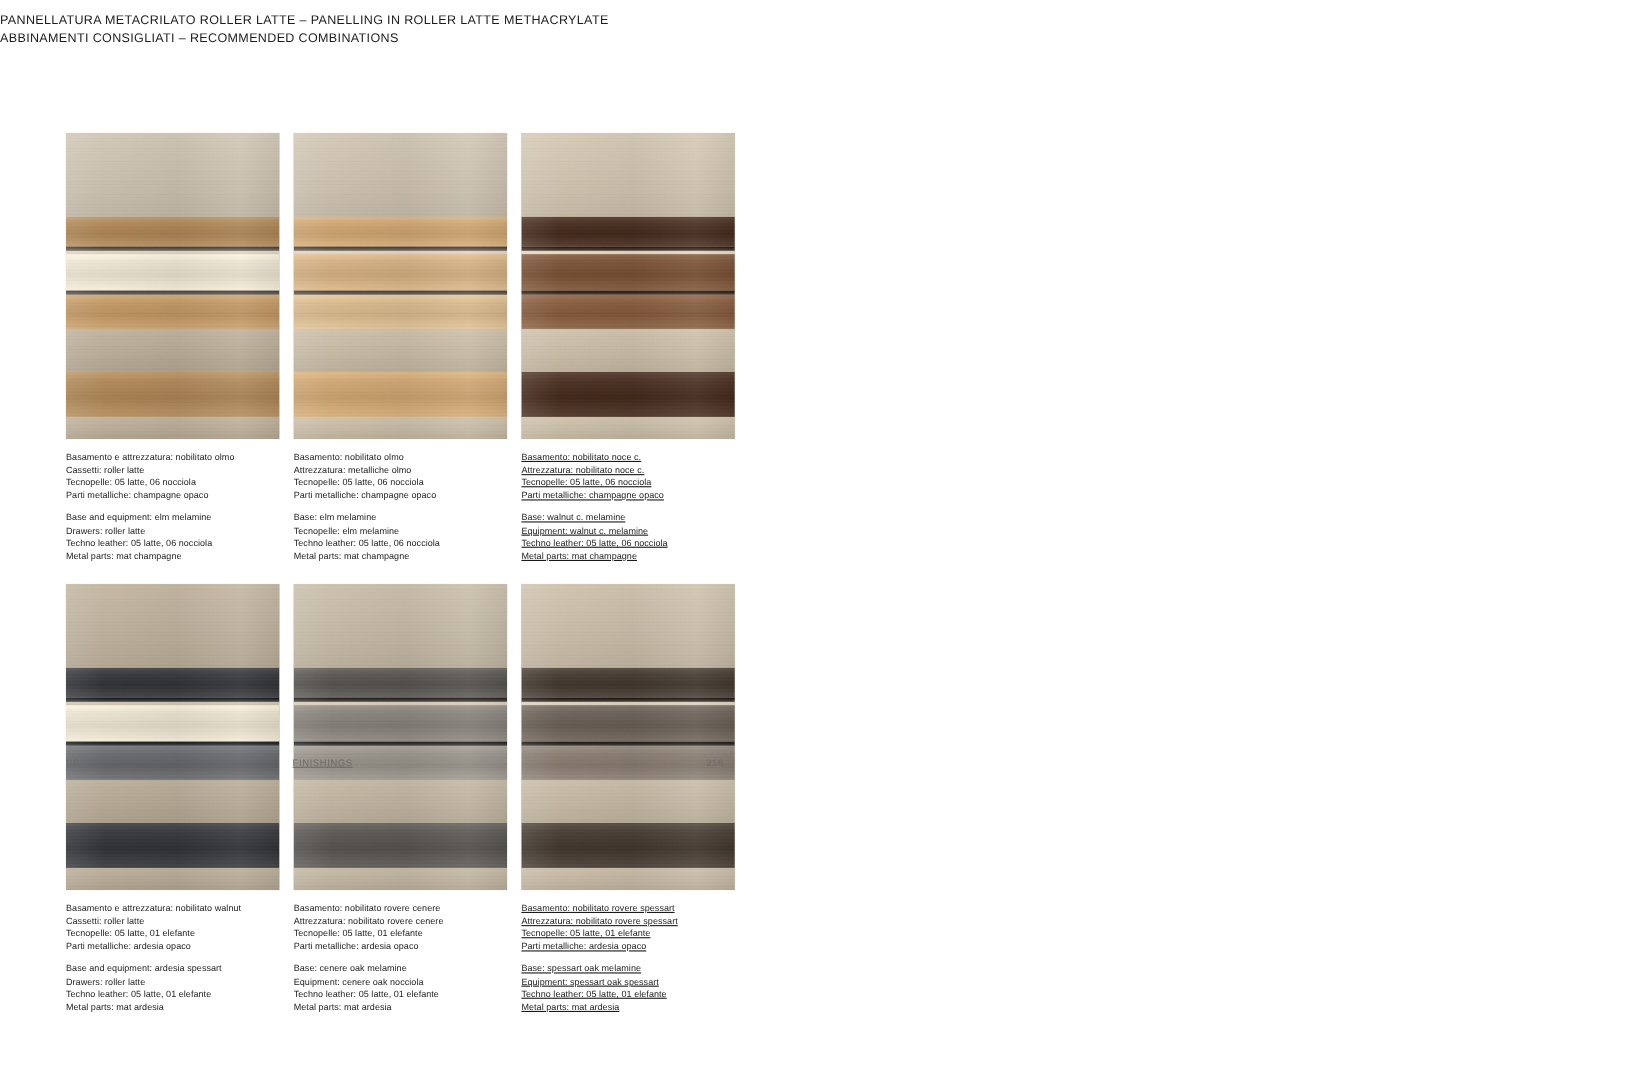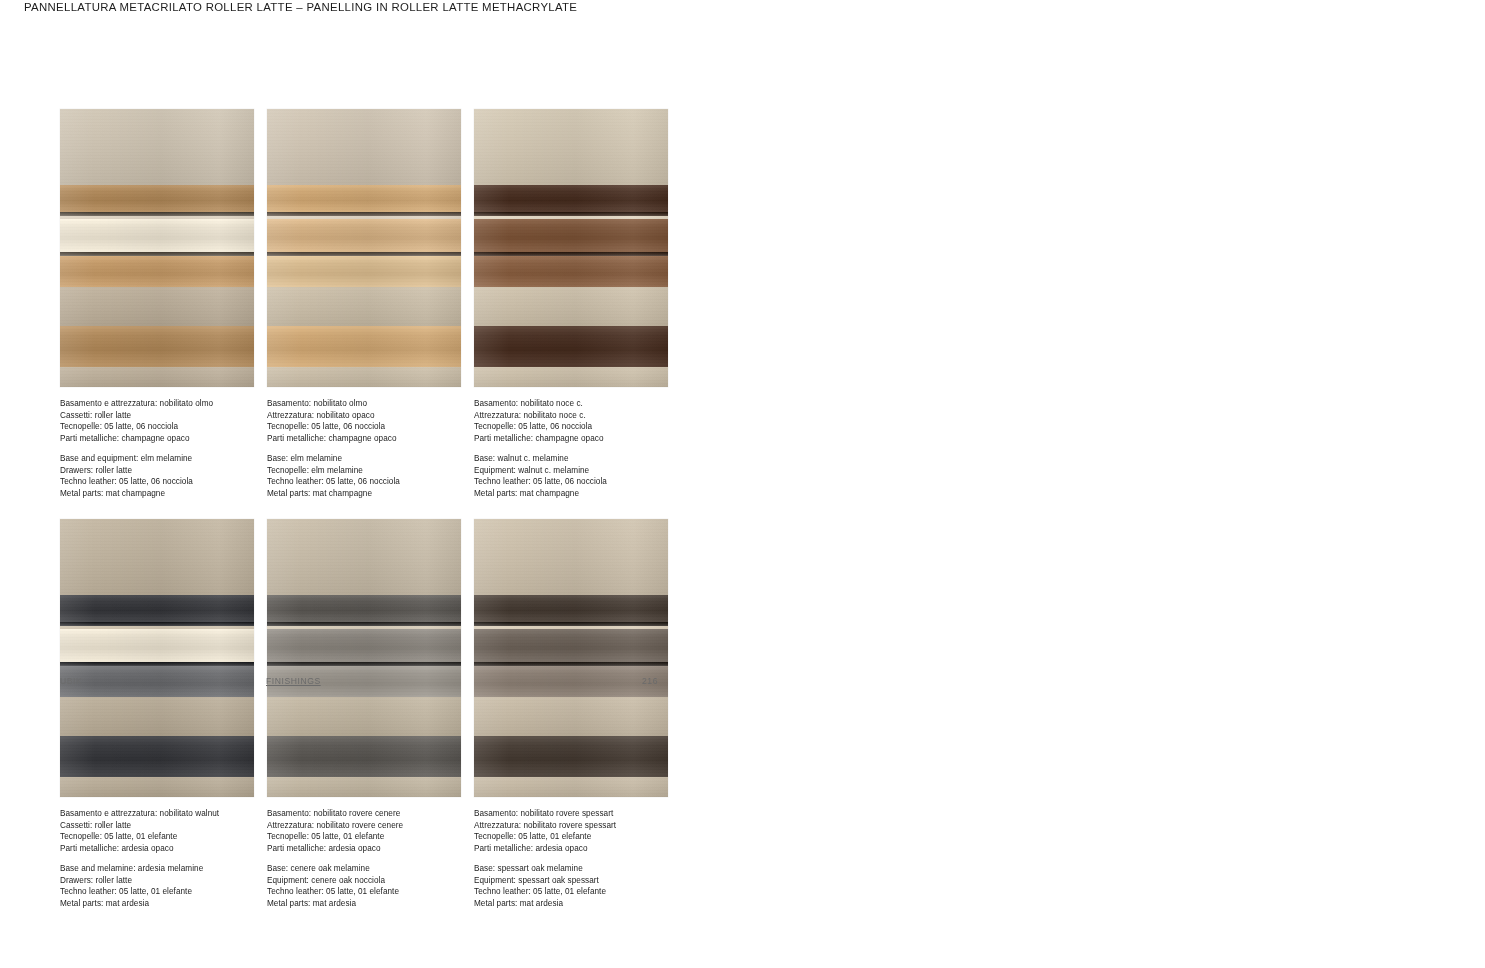--- a/index.html
+++ b/index.html
@@ -7,40 +7,40 @@
     width:1485px;height:968px;
     background:#ffffff;
     font-family:"Liberation Sans", sans-serif;
     color:#1a1a1a;
     -webkit-font-smoothing:antialiased;
     overflow:hidden;
   }
   .spread{position:relative;width:1485px;height:968px;}
 
   
-  .page{position:absolute;top:0;height:712px;padding-left:24px;}
+  .page{position:absolute;top:12px;height:712px;}
   .page-left{left:0;width:742px;}
   .page-right{left:743px;width:742px;}
 
   .header{
     position:absolute;
     font-size:11.4px;
     letter-spacing:.32px;
     line-height:15.6px;
     color:#1d1d1d;
     white-space:nowrap;
   }
 
   
   .grid{position:absolute;display:flex;}
   .grid-l-top{left:60px;top:109px;}
   .grid-l-bot{left:60px;top:519px;}
 
   .cell{width:194px;margin-right:13px;}
-  .cell:last-child{margin-right:0;}
+  .cell:last-child{margin-right:0;text-decoration:underline;}
 
   .swatch{
     position:relative;
     width:194px;height:278px;
     overflow:hidden;
     background:#cdc3b2;
     box-shadow:0 0 0 .5px rgba(0,0,0,.06);
   }
   .band{position:absolute;left:0;width:100%;}
   
@@ -85,20 +85,21 @@
 </style>
 </head>
 <body>
 
 <div class="spread">
 
   <div class="page page-left">
 
     <div class="header">
       <div>PANNELLATURA METACRILATO ROLLER LATTE – PANELLING IN ROLLER LATTE METHACRYLATE</div>
+      <div>ABBINAMENTI CONSIGLIATI – RECOMMENDED COMBINATIONS</div>
     </div>
 
     <div class="grid grid-l-top">
       <div class="cell">
         <div class="swatch" style="background: rgb(201, 191, 174);">
             <div class="band" style="top: 92.7%; height: 7.3%; background: linear-gradient(rgb(194, 181, 161) 0%, rgb(184, 171, 151) 55%, rgb(174, 161, 141) 100%);"></div>
             <div class="band" style="top: 78.2%; height: 14.5%; background: linear-gradient(rgb(194, 156, 110) 0%, rgb(176, 138, 92) 22%, rgb(164, 126, 80) 58%, rgb(176, 138, 92) 80%, rgb(186, 148, 102) 100%), repeating-linear-gradient(90deg, rgba(255, 255, 255, 0.05) 0px, rgba(255, 255, 255, 0.05) 3px, rgba(0, 0, 0, 0.04) 3px, rgba(0, 0, 0, 0.04) 7px);"></div>
             <div class="band" style="top: 64.2%; height: 14%; background: linear-gradient(rgb(194, 181, 161) 0%, rgb(184, 171, 151) 55%, rgb(174, 161, 141) 100%);"></div>
             <div class="band" style="top: 52.7%; height: 11.5%; background: linear-gradient(rgb(214, 173, 124) 0%, rgb(196, 155, 106) 22%, rgb(184, 143, 94) 58%, rgb(196, 155, 106) 80%, rgb(206, 165, 116) 100%), repeating-linear-gradient(90deg, rgba(255, 255, 255, 0.05) 0px, rgba(255, 255, 255, 0.05) 3px, rgba(0, 0, 0, 0.04) 3px, rgba(0, 0, 0, 0.04) 7px);"></div>
             <div class="band" style="top: 51.4%; height: 1.3%; background: linear-gradient(rgb(65, 57, 46) 0%, rgb(90, 82, 71) 50%, rgb(125, 117, 106) 100%);"></div>
@@ -132,21 +133,21 @@
             <div class="band" style="top: 39.4%; height: 12%; background: linear-gradient(rgb(231, 196, 152) 0%, rgb(213, 178, 134) 22%, rgb(201, 166, 122) 58%, rgb(213, 178, 134) 80%, rgb(223, 188, 144) 100%), repeating-linear-gradient(90deg, rgba(255, 255, 255, 0.05) 0px, rgba(255, 255, 255, 0.05) 3px, rgba(0, 0, 0, 0.04) 3px, rgba(0, 0, 0, 0.04) 7px);"></div>
             <div class="band" style="top: 38.4%; height: 1%; background: rgb(225, 214, 197);"></div>
             <div class="band" style="top: 37%; height: 1.4%; background: linear-gradient(rgb(67, 56, 45) 0%, rgb(92, 81, 70) 50%, rgb(127, 116, 105) 100%);"></div>
             <div class="band" style="top: 27.5%; height: 9.5%; background: linear-gradient(rgb(225, 186, 136) 0%, rgb(207, 168, 118) 22%, rgb(195, 156, 106) 58%, rgb(207, 168, 118) 80%, rgb(217, 178, 128) 100%), repeating-linear-gradient(90deg, rgba(255, 255, 255, 0.05) 0px, rgba(255, 255, 255, 0.05) 3px, rgba(0, 0, 0, 0.04) 3px, rgba(0, 0, 0, 0.04) 7px);"></div>
             <div class="band" style="top: 0%; height: 27.5%; background: linear-gradient(rgb(213, 202, 185) 0%, rgb(203, 192, 175) 55%, rgb(193, 182, 165) 100%);"></div>
             <span class="grain"></span>
             <span class="sheen"></span>
           </div>
         <div class="caption">
           <p>Basamento: nobilitato olmo</p>
-          <p>Attrezzatura: nobilitato opaco</p>
+          <p>Attrezzatura: metalliche olmo</p>
           <p>Tecnopelle: 05 latte, 06 nocciola</p>
           <p>Parti metalliche: champagne opaco</p>
           <div class="gap"></div>
           <p>Base: elm melamine</p>
           <p>Tecnopelle: elm melamine</p>
           <p>Techno leather: 05 latte, 06 nocciola</p>
           <p>Metal parts: mat champagne</p>
         </div>
       </div>
       <div class="cell">
@@ -193,21 +194,21 @@
             <div class="band" style="top: 0%; height: 27.5%; background: linear-gradient(rgb(198, 186, 166) 0%, rgb(188, 176, 156) 55%, rgb(178, 166, 146) 100%);"></div>
             <span class="grain"></span>
             <span class="sheen"></span>
           </div>
         <div class="caption">
           <p>Basamento e attrezzatura: nobilitato walnut</p>
           <p>Cassetti: roller latte</p>
           <p>Tecnopelle: 05 latte, 01 elefante</p>
           <p>Parti metalliche: ardesia opaco</p>
           <div class="gap"></div>
-          <p>Base and melamine: ardesia melamine</p>
+          <p>Base and equipment: ardesia spessart</p>
           <p>Drawers: roller latte</p>
           <p>Techno leather: 05 latte, 01 elefante</p>
           <p>Metal parts: mat ardesia</p>
         </div>
       </div>
       <div class="cell">
         <div class="swatch" style="background: rgb(195, 184, 165);">
             <div class="band" style="top: 92.7%; height: 7.3%; background: linear-gradient(rgb(199, 188, 168) 0%, rgb(189, 178, 158) 55%, rgb(179, 168, 148) 100%);"></div>
             <div class="band" style="top: 78.2%; height: 14.5%; background: linear-gradient(rgb(112, 109, 105) 0%, rgb(94, 91, 87) 22%, rgb(82, 79, 75) 58%, rgb(94, 91, 87) 80%, rgb(104, 101, 97) 100%), repeating-linear-gradient(90deg, rgba(255, 255, 255, 0.05) 0px, rgba(255, 255, 255, 0.05) 3px, rgba(0, 0, 0, 0.04) 3px, rgba(0, 0, 0, 0.04) 7px);"></div>
             <div class="band" style="top: 64.2%; height: 14%; background: linear-gradient(rgb(199, 188, 168) 0%, rgb(189, 178, 158) 55%, rgb(179, 168, 148) 100%);"></div>

